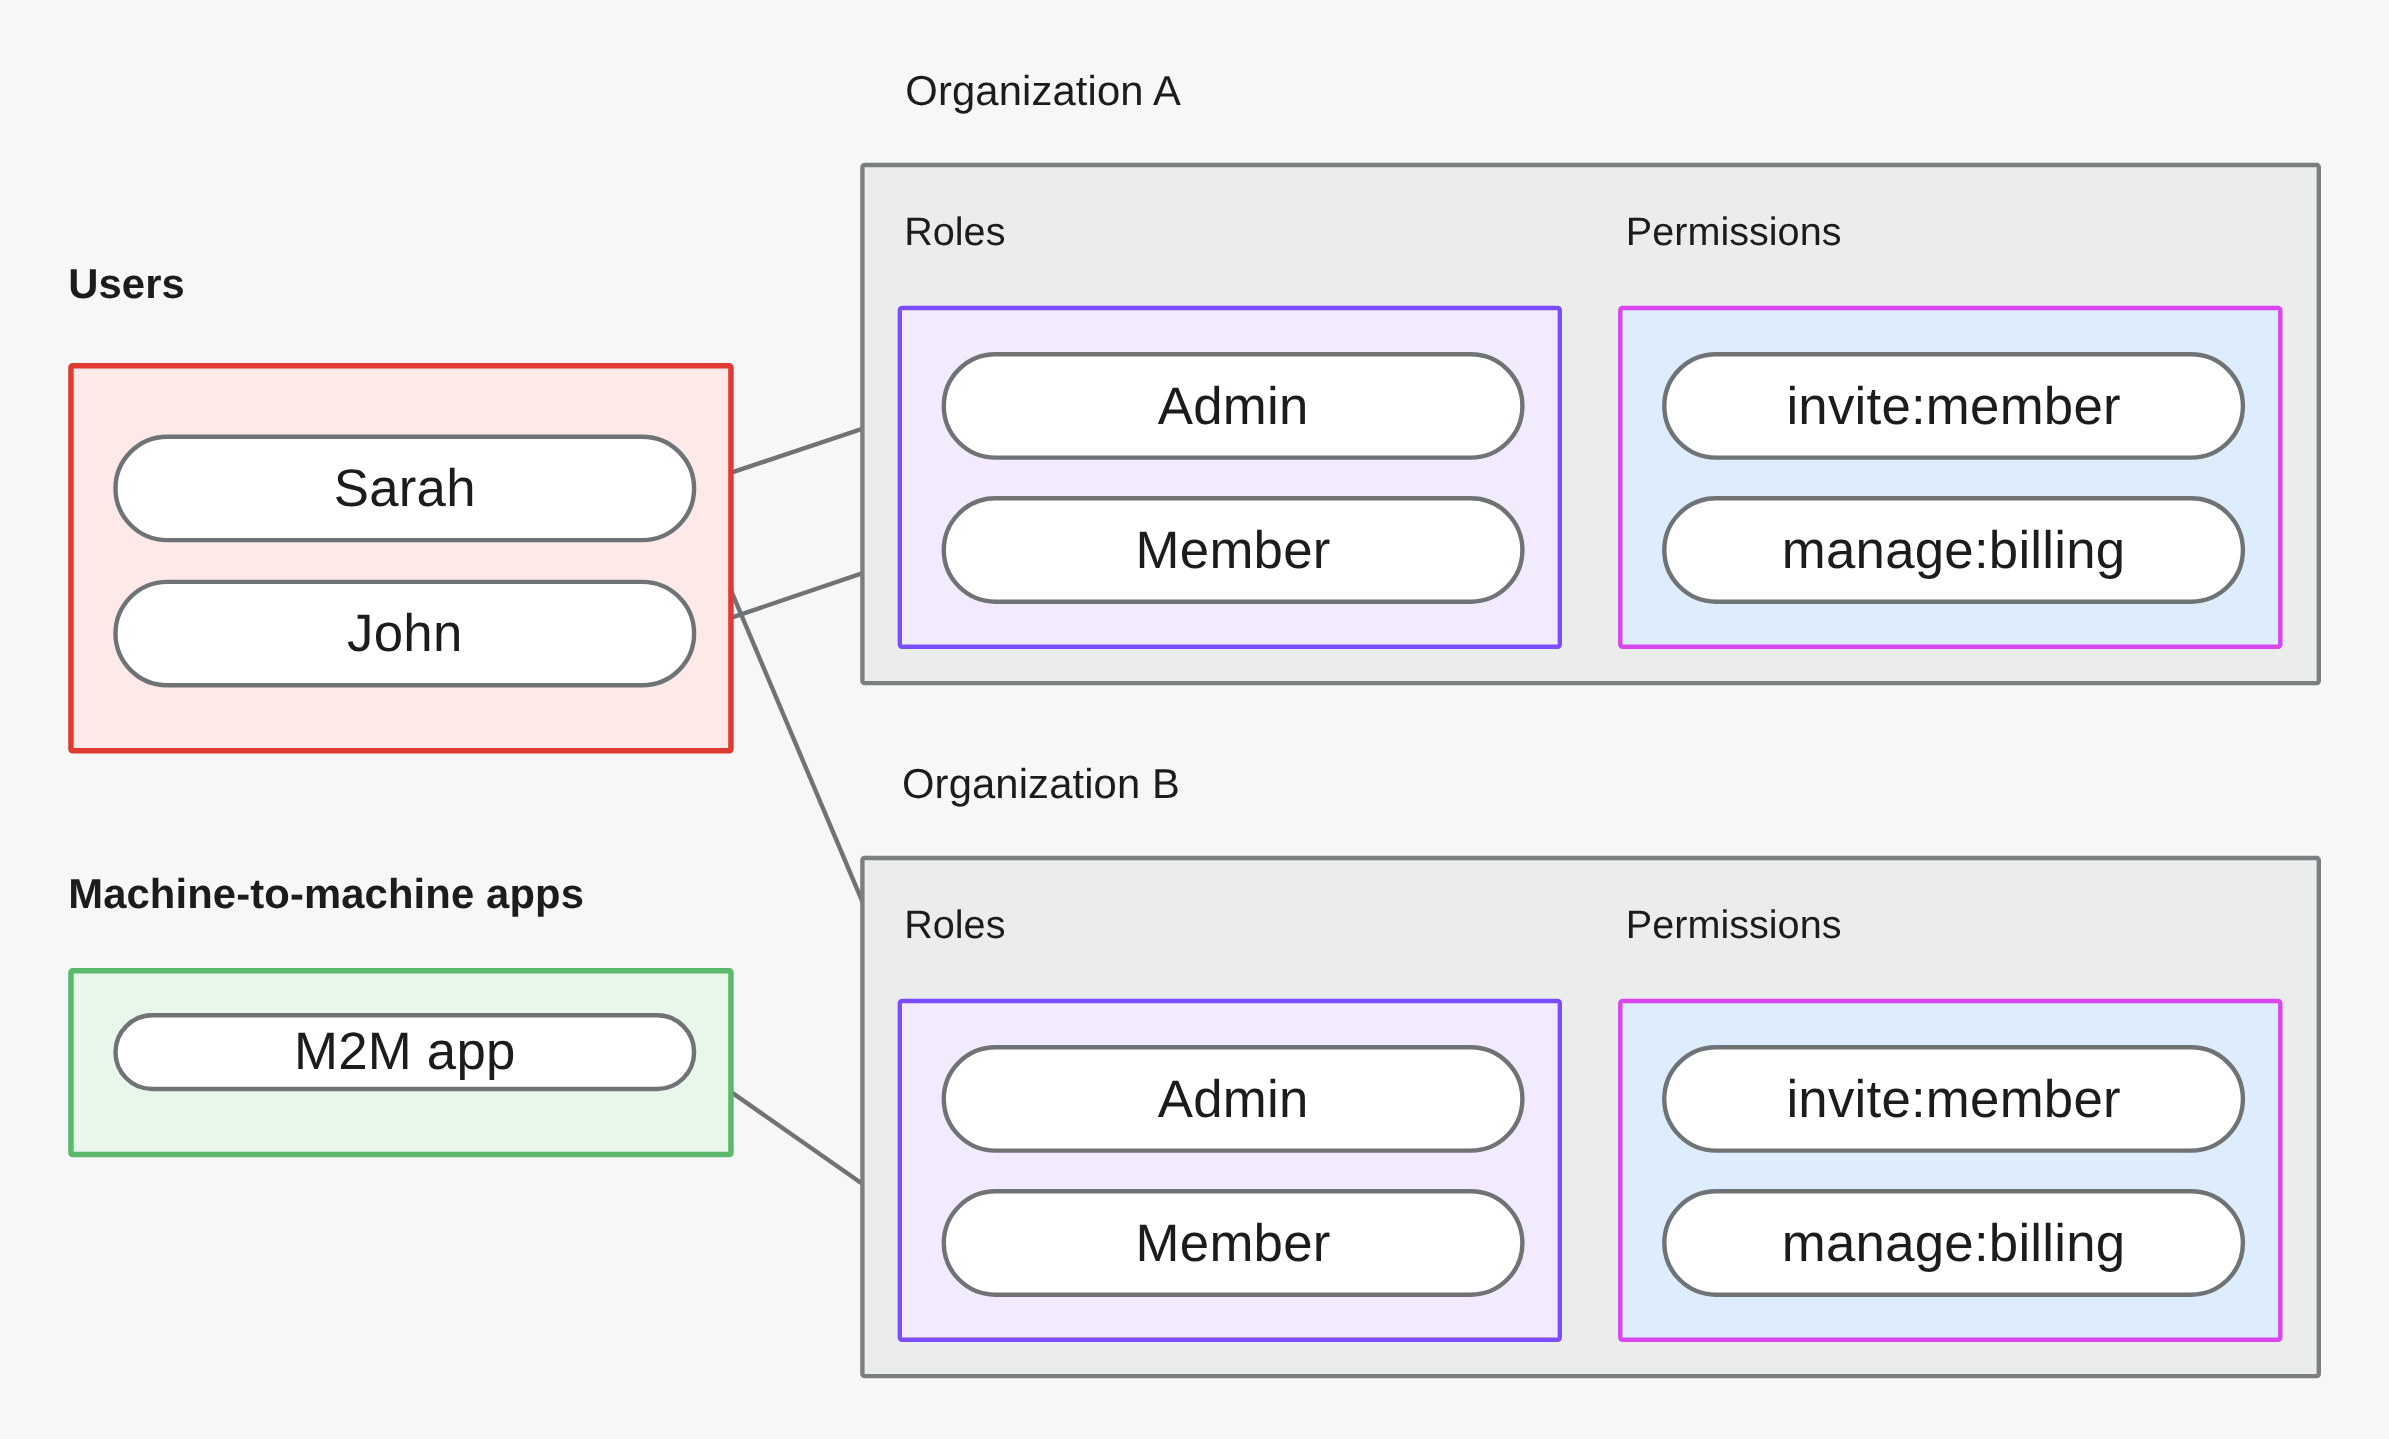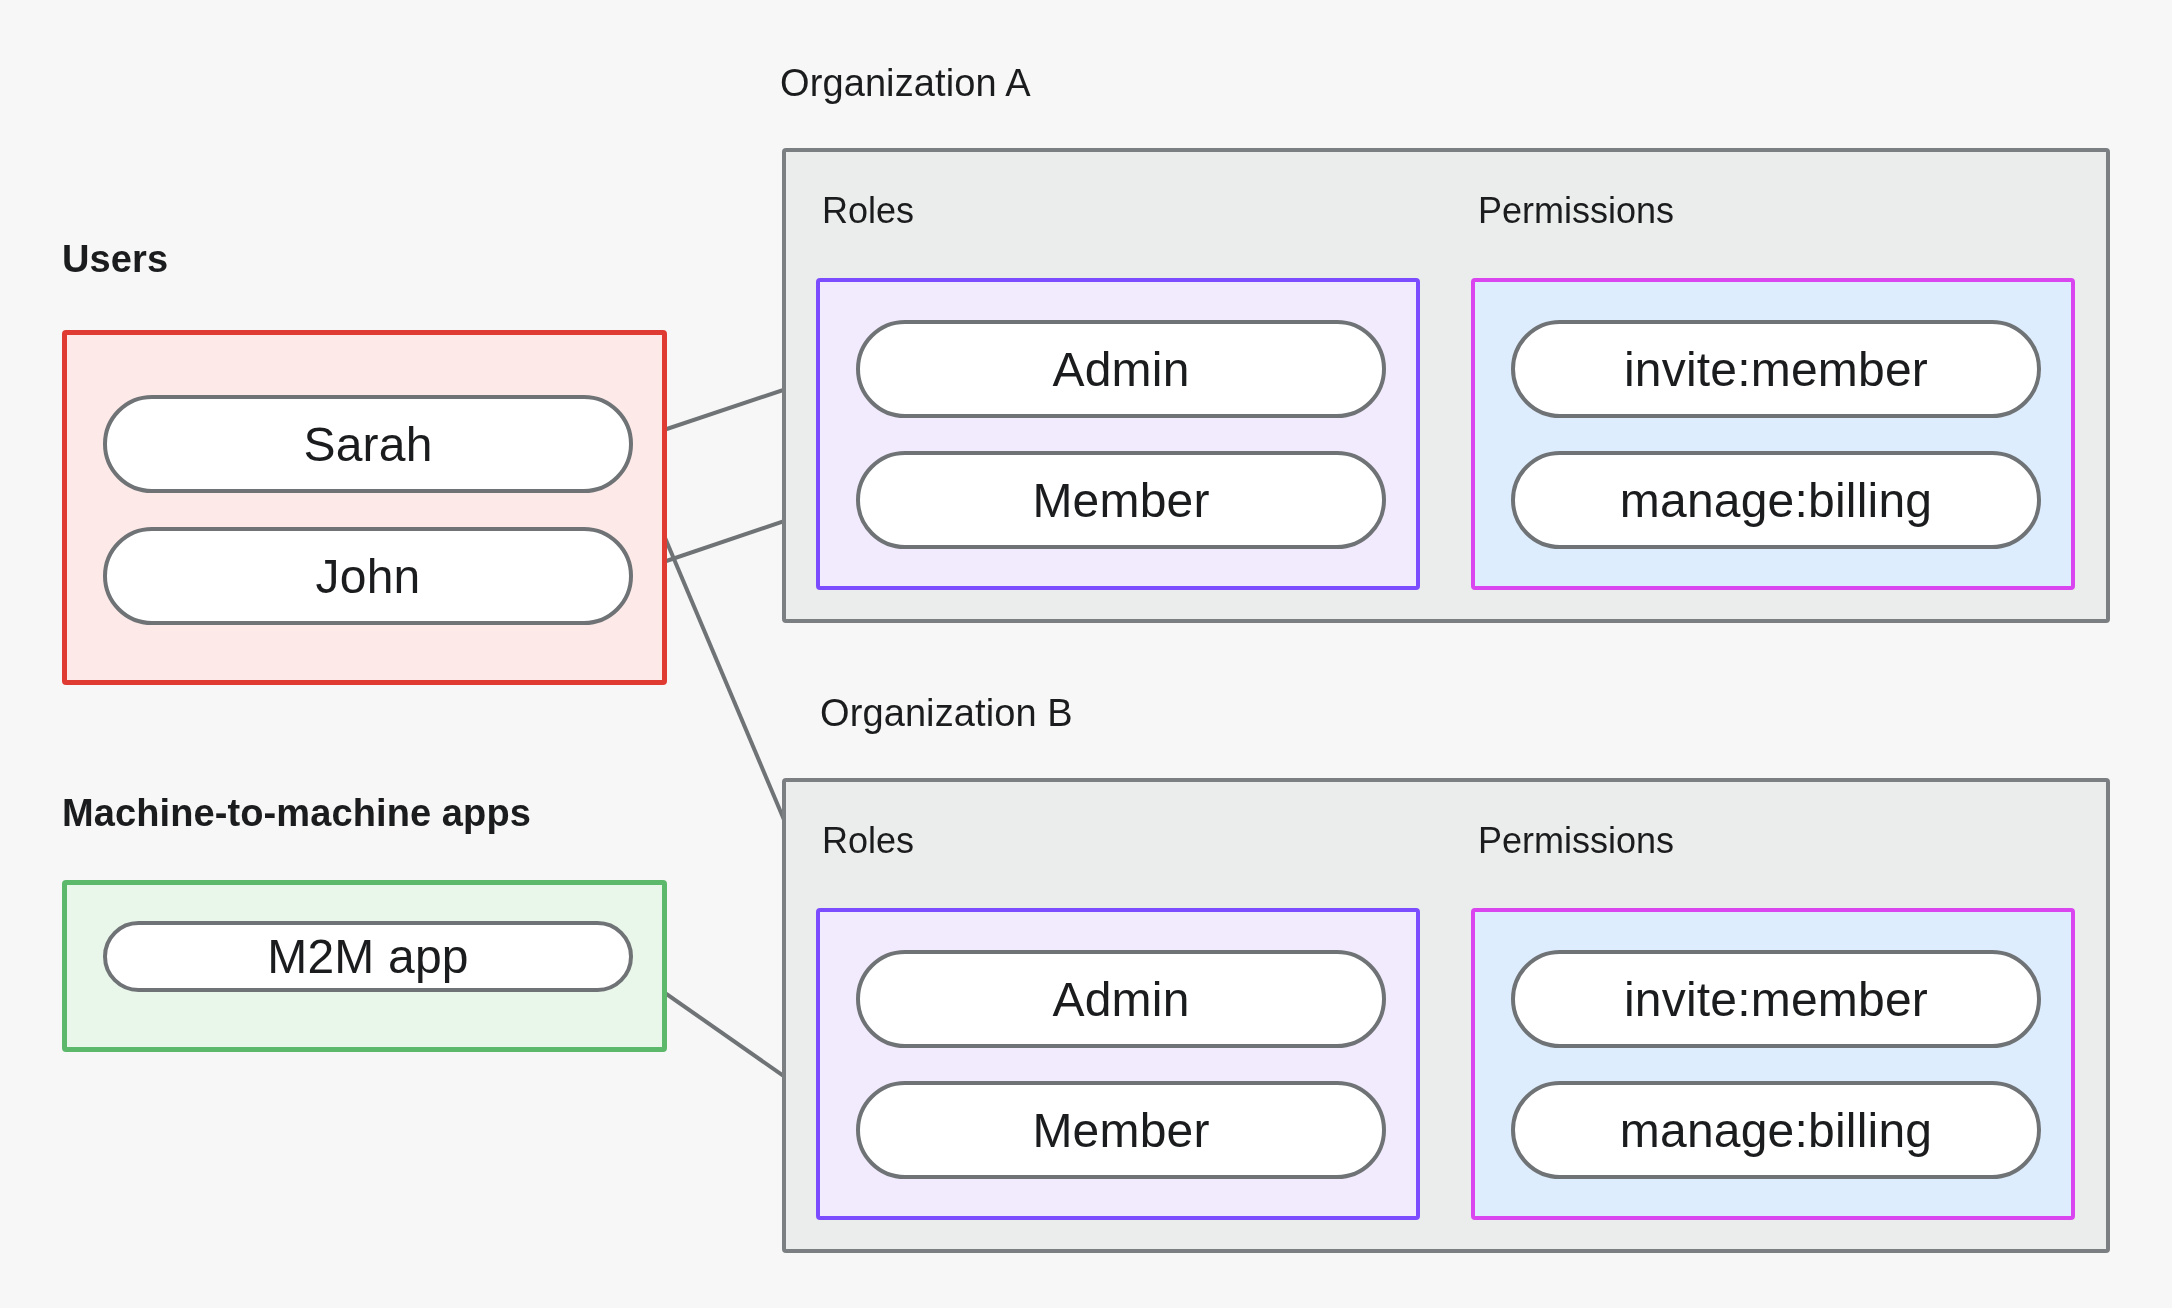--- a/index.html
+++ b/index.html
@@ -145,21 +145,21 @@
     <div class="pill" style="left:36px; top:192px; width:530px; height:98px;">John</div>
     <div class="pill" style="left:36px; top:60px; width:530px; height:98px;">Sarah</div>
   </div>
 
   <div class="section-title" style="left:62px; top:792px;">Machine-to-machine apps</div>
 
   <div class="box box-m2m" style="left:62px; top:880px; width:605px; height:172px;">
     <div class="pill" style="left:36px; top:36px; width:530px; height:71px;">M2M app</div>
   </div>
 
-  <div class="org-title" style="left:780px; top:62px;text-align:right;">Organization A</div>
+  <div class="org-title" style="left:823px; top:62px;text-align:right;">Organization A</div>
 
   <div class="box box-org" style="left:782px; top:148px; width:1328px; height:475px;">
 
     <div class="group-title" style="left:36px; top:38px;">Roles</div>
 
     <div class="box box-roles" style="left:30px; top:126px; width:604px; height:312px;">
       <div class="pill" style="left:36px; top:38px; width:530px; height:98px;">Admin</div>
       <div class="pill" style="left:36px; top:169px; width:530px; height:98px;">Member</div>
     </div>
 

